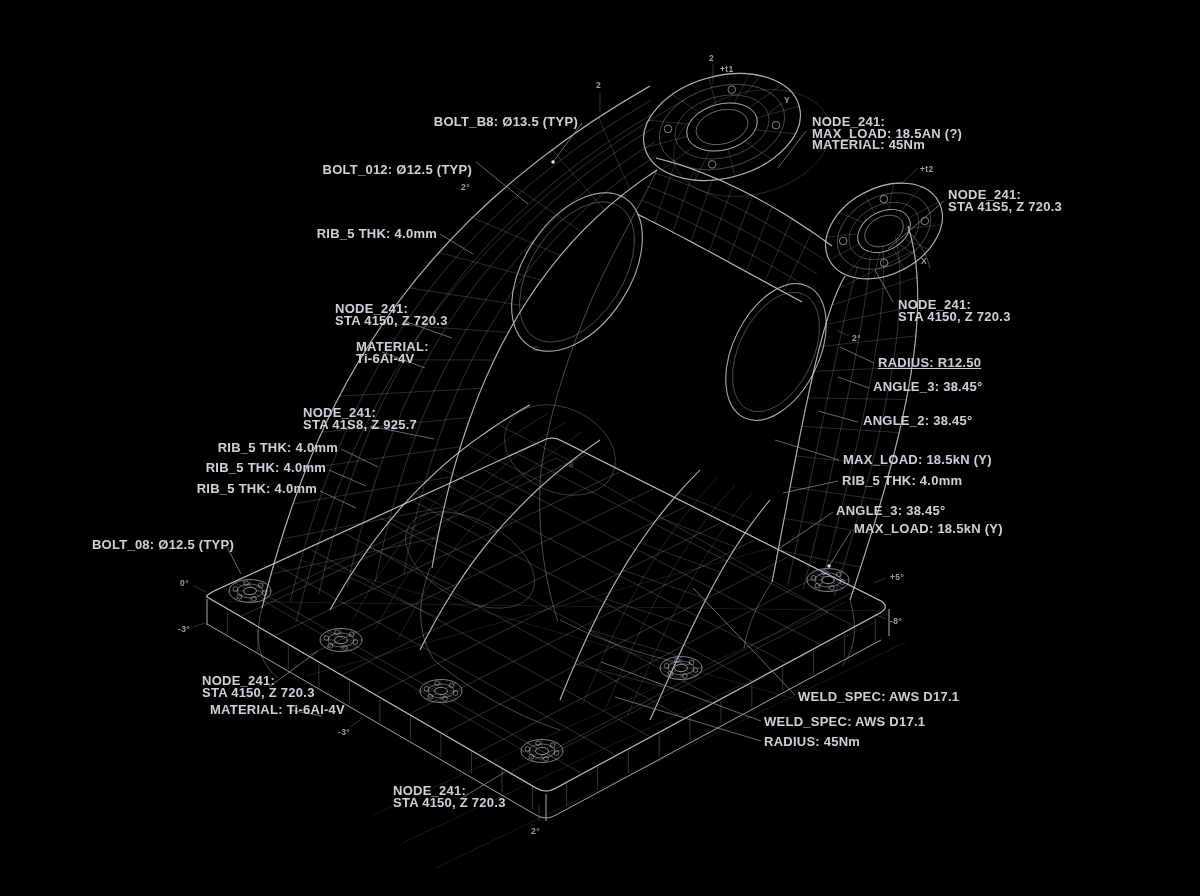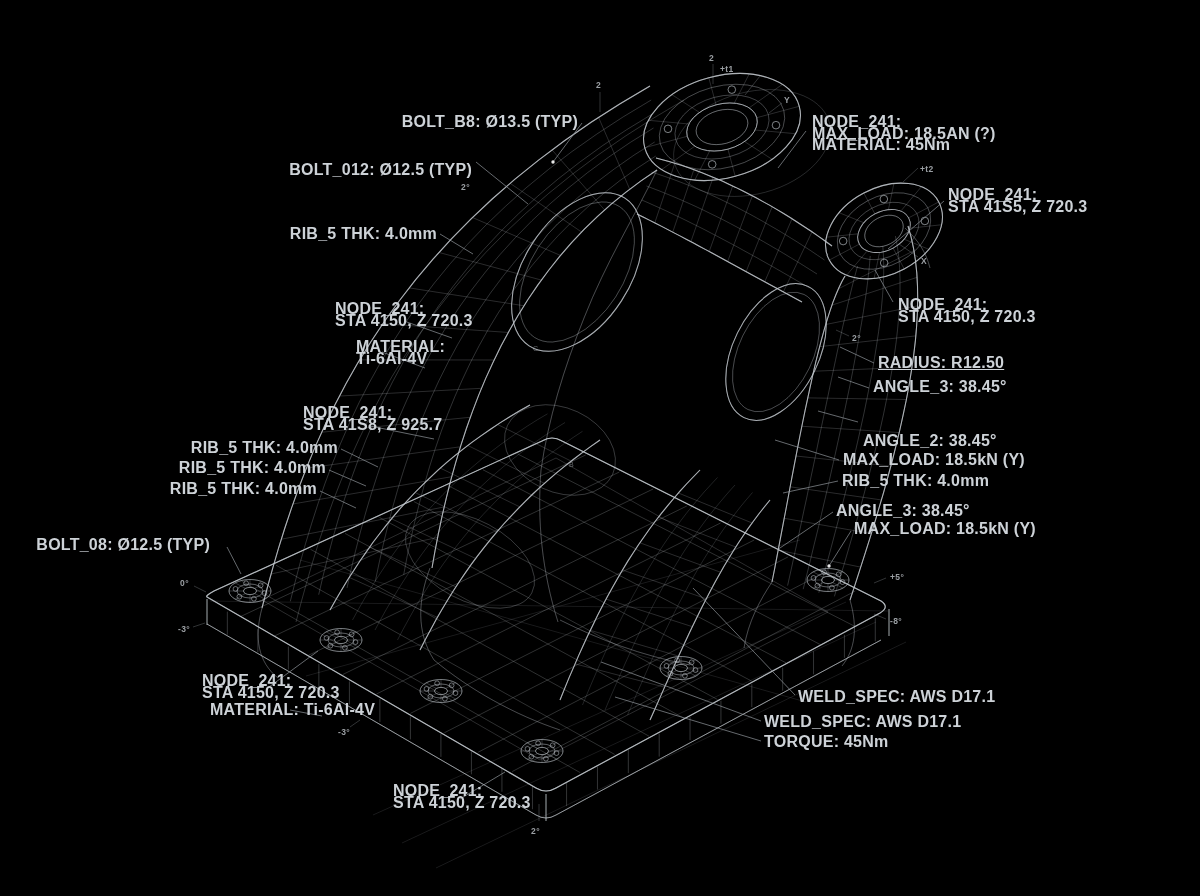--- a/index.html
+++ b/index.html
@@ -1,20 +1,20 @@
 <!DOCTYPE html>
 <html><head>
 <meta charset="utf-8">
 <style>
   html,body{margin:0;padding:0;background:#000;width:1200px;height:896px;overflow:hidden}
   .stage{position:relative;width:1200px;height:896px;background:#000;
          font-family:"Liberation Sans",sans-serif}
   svg.layer{position:absolute;left:0;top:0;width:1200px;height:896px}
   #wire{filter:drop-shadow(0 0 .6px rgba(215,225,235,.45))}
-  .callout{position:absolute;font-size:16px;line-height:11.5px;letter-spacing:.25px;
+  .callout{position:absolute;font-size:13px;line-height:11.5px;letter-spacing:.25px;
            white-space:nowrap;font-weight:bold}
   .callout div{white-space:nowrap}
   .tick{position:absolute;font-size:8.5px;letter-spacing:.4px;opacity:.85;white-space:nowrap;font-weight:bold}
   .micro{position:absolute;font-size:7px;opacity:.55}
 </style>
 </head>
 <body>
 
 <div class="stage">
   <svg id="wire" class="layer" viewBox="0 0 1200 896">
@@ -393,21 +393,21 @@
       </div>
       <div class="callout" style="color: rgb(205, 210, 215); top: 442px; right: 862px; text-align: right;">
         <div>RIB_5 THK: 4.0mm</div>
       </div>
       <div class="callout" style="color: rgb(205, 210, 215); top: 462px; right: 874px; text-align: right;">
         <div>RIB_5 THK: 4.0mm</div>
       </div>
       <div class="callout" style="color: rgb(205, 210, 215); top: 483px; right: 883px; text-align: right;">
         <div>RIB_5 THK: 4.0mm</div>
       </div>
-      <div class="callout" style="color: rgb(205, 210, 215); top: 539px; right: 990px; text-align: right;">
+      <div class="callout" style="color: rgb(205, 210, 215); top: 539px; right: 966px; text-align: right;">
         <div>BOLT_08: Ø12.5 (TYP)</div>
       </div>
       <div class="callout" style="color: rgb(205, 210, 215); top: 675px; left: 202px;">
         <div>NODE_241:</div>
         <div>STA 4150, Z 720.3</div>
       </div>
       <div class="callout" style="color: rgb(205, 210, 215); top: 704px; left: 210px;">
         <div>MATERIAL: Ti-6Al-4V</div>
       </div>
       <div class="callout" style="color: rgb(205, 210, 215); top: 785px; left: 393px;">
@@ -426,21 +426,21 @@
       <div class="callout" style="color: rgb(205, 210, 215); top: 299px; left: 898px;">
         <div>NODE_241:</div>
         <div>STA 4150, Z 720.3</div>
       </div>
       <div class="callout" style="color: rgb(205, 210, 215); top: 357px; left: 878px; text-decoration: underline;">
         <div>RADIUS: R12.50</div>
       </div>
       <div class="callout" style="color: rgb(205, 210, 215); top: 381px; left: 873px;">
         <div>ANGLE_3: 38.45°</div>
       </div>
-      <div class="callout" style="color: rgb(205, 210, 215); top: 415px; left: 863px; margin-top: 20px;">
+      <div class="callout" style="color: rgb(205, 210, 215); top: 415px; left: 863px;">
         <div>ANGLE_2: 38.45°</div>
       </div>
       <div class="callout" style="color: rgb(205, 210, 215); top: 454px; left: 843px;">
         <div>MAX_LOAD: 18.5kN (Y)</div>
       </div>
       <div class="callout" style="color: rgb(205, 210, 215); top: 475px; left: 842px;">
         <div>RIB_5 THK:  4.0mm</div>
       </div>
       <div class="callout" style="color: rgb(205, 210, 215); top: 505px; left: 836px;">
         <div>ANGLE_3: 38.45°</div>
@@ -448,21 +448,21 @@
       <div class="callout" style="color: rgb(205, 210, 215); top: 523px; left: 854px;">
         <div>MAX_LOAD: 18.5kN (Y)</div>
       </div>
       <div class="callout" style="color: rgb(205, 210, 215); top: 691px; left: 798px;">
         <div>WELD_SPEC: AWS D17.1</div>
       </div>
       <div class="callout" style="color: rgb(205, 210, 215); top: 716px; left: 764px;">
         <div>WELD_SPEC: AWS D17.1</div>
       </div>
       <div class="callout" style="color: rgb(205, 210, 215); top: 736px; left: 764px;">
-        <div>TORQUE: 45Nm</div>
+        <div>RADIUS: 45Nm</div>
       </div>
       <span class="tick" style="color: rgb(182, 187, 192); left: 596px; top: 80px;">2</span>
       <span class="tick" style="color: rgb(182, 187, 192); left: 709px; top: 53px;">2</span>
       <span class="tick" style="color: rgb(182, 187, 192); left: 720px; top: 64px;">+t1</span>
       <span class="tick" style="color: rgb(182, 187, 192); left: 784px; top: 95px;">Y</span>
       <span class="tick" style="color: rgb(182, 187, 192); left: 920px; top: 164px;">+t2</span>
       <span class="tick" style="color: rgb(182, 187, 192); left: 461px; top: 182px;">2°</span>
       <span class="tick" style="color: rgb(182, 187, 192); left: 921px; top: 256px;">X</span>
       <span class="tick" style="color: rgb(182, 187, 192); left: 852px; top: 333px;">2°</span>
       <span class="tick" style="color: rgb(182, 187, 192); left: 890px; top: 572px;">+5°</span>

